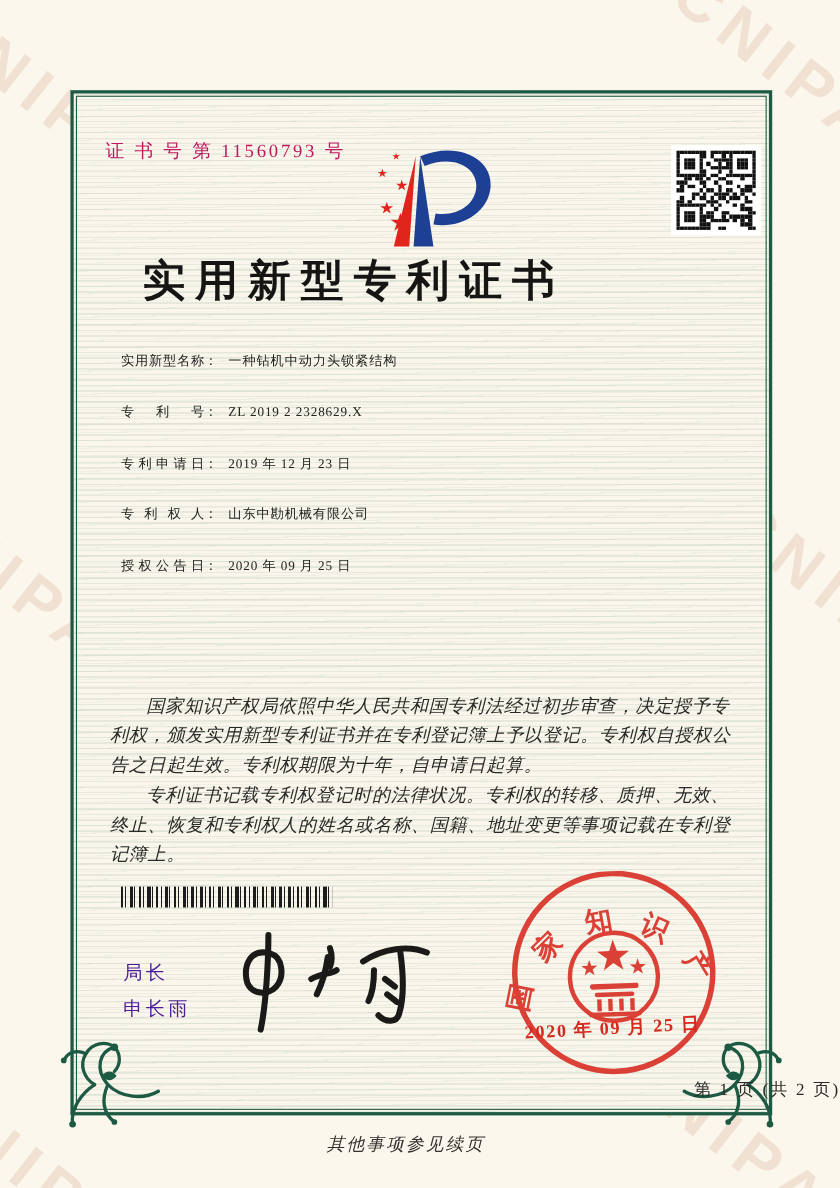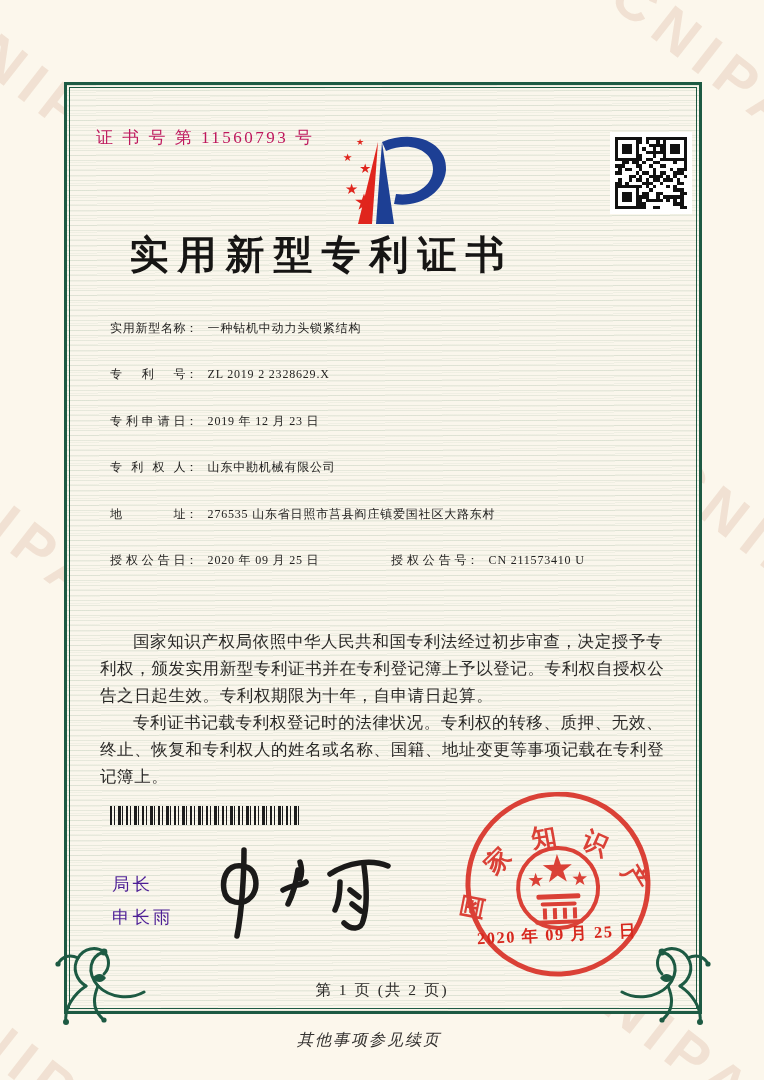--- a/index.html
+++ b/index.html
@@ -58,41 +58,41 @@
   .frow{position:relative;height:46.4px;white-space:nowrap;}
   .flabel{
     display:inline-block;width:6.3em;text-align:justify;text-align-last:justify;
     vertical-align:top;color:#232221;
   }
   .fcolon{display:inline-block;margin-right:10px;}
   .fvalue{letter-spacing:0.8px;color:#232221;}
   .second-col{position:absolute;left:281px;top:0;}
   .bodytext{
     left:100px;top:628px;width:576px;
-    font-size:16.5px;line-height:27px;letter-spacing:0.6px;color:#2a2927;
+    font-size:16.5px;line-height:27px;font-style:italic;letter-spacing:0.6px;color:#2a2927;
   }
   .bodytext p{text-indent:2em;}
   .barcode{
     left:110px;top:806px;width:192px;height:19px;
     background:repeating-linear-gradient(90deg,
       #1c1c1c 0 2px, transparent 2px 4px,
       #1c1c1c 4px 5px, transparent 5px 8px,
       #1c1c1c 8px 11px, transparent 11px 12px,
       #1c1c1c 12px 13px, transparent 13px 16px);
   }
   .director{left:112px;top:868px;font-family:Liberation Sans, sans-serif;
     font-size:17.5px;letter-spacing:3px;color:#4c1d95;line-height:33px;}
   .sign-svg{left:212px;top:842px;}
   .seal-svg{left:452px;top:792px;transform:rotate(-2deg);}
   .seal-date{
     left:462px;top:924px;width:190px;text-align:center;
     color:var(--seal);font-size:16.5px;letter-spacing:1.5px;transform:rotate(-3deg);
     font-weight:bold;
   }
-  .page-info{left:0;top:980px;width:764px;text-align:center;font-size:15.5px;letter-spacing:2px;color:#2b2a28;}
+  .page-info{left:0;top:980px;width:764px;text-align:right;font-size:15.5px;letter-spacing:2px;color:#2b2a28;}
   .footer-note{left:0;top:1030px;width:738px;text-align:center;font-size:16px;font-style:italic;letter-spacing:2px;color:#33312f;}
 </style>
 </head>
 <body>
 
 <span class="wm" style="left:-34px;top:-12px;">CNIPA</span>
 <span class="wm" style="left:640px;top:-40px;">CNIPA</span>
 <span class="wm" style="left:438px;top:300px;">CNIPA</span>
 <span class="wm" style="left:-62px;top:428px;">CNIPA</span>
 <span class="wm" style="left:688px;top:440px;">CNIPA</span>
@@ -608,27 +608,21 @@
   <div class="frow">
     <span class="flabel">专利号</span><span class="fcolon">：</span><span class="fvalue">ZL 2019 2 2328629.X</span>
   </div>
   <div class="frow">
     <span class="flabel">专利申请日</span><span class="fcolon">：</span><span class="fvalue">2019 年 12 月 23 日</span>
   </div>
   <div class="frow">
     <span class="flabel">专利权人</span><span class="fcolon">：</span><span class="fvalue">山东中勘机械有限公司</span>
   </div>
   <div class="frow">
-    <span class="flabel">地址</span><span class="fcolon">：</span><span class="fvalue">276535 山东省日照市莒县阎庄镇爱国社区大路东村</span>
-  </div>
-  <div class="frow">
     <span class="flabel">授权公告日</span><span class="fcolon">：</span><span class="fvalue">2020 年 09 月 25 日</span>
-    <span class="second-col">
-      <span class="flabel">授权公告号</span><span class="fcolon">：</span><span class="fvalue">CN 211573410 U</span>
-    </span>
   </div>
 </div>
 
 <div class="abs bodytext">
   <p>国家知识产权局依照中华人民共和国专利法经过初步审查，决定授予专利权，颁发实用新型专利证书并在专利登记簿上予以登记。专利权自授权公告之日起生效。专利权期限为十年，自申请日起算。</p>
   <p>专利证书记载专利权登记时的法律状况。专利权的转移、质押、无效、终止、恢复和专利权人的姓名或名称、国籍、地址变更等事项记载在专利登记簿上。</p>
 </div>
 
 <div class="abs barcode"></div>
 

